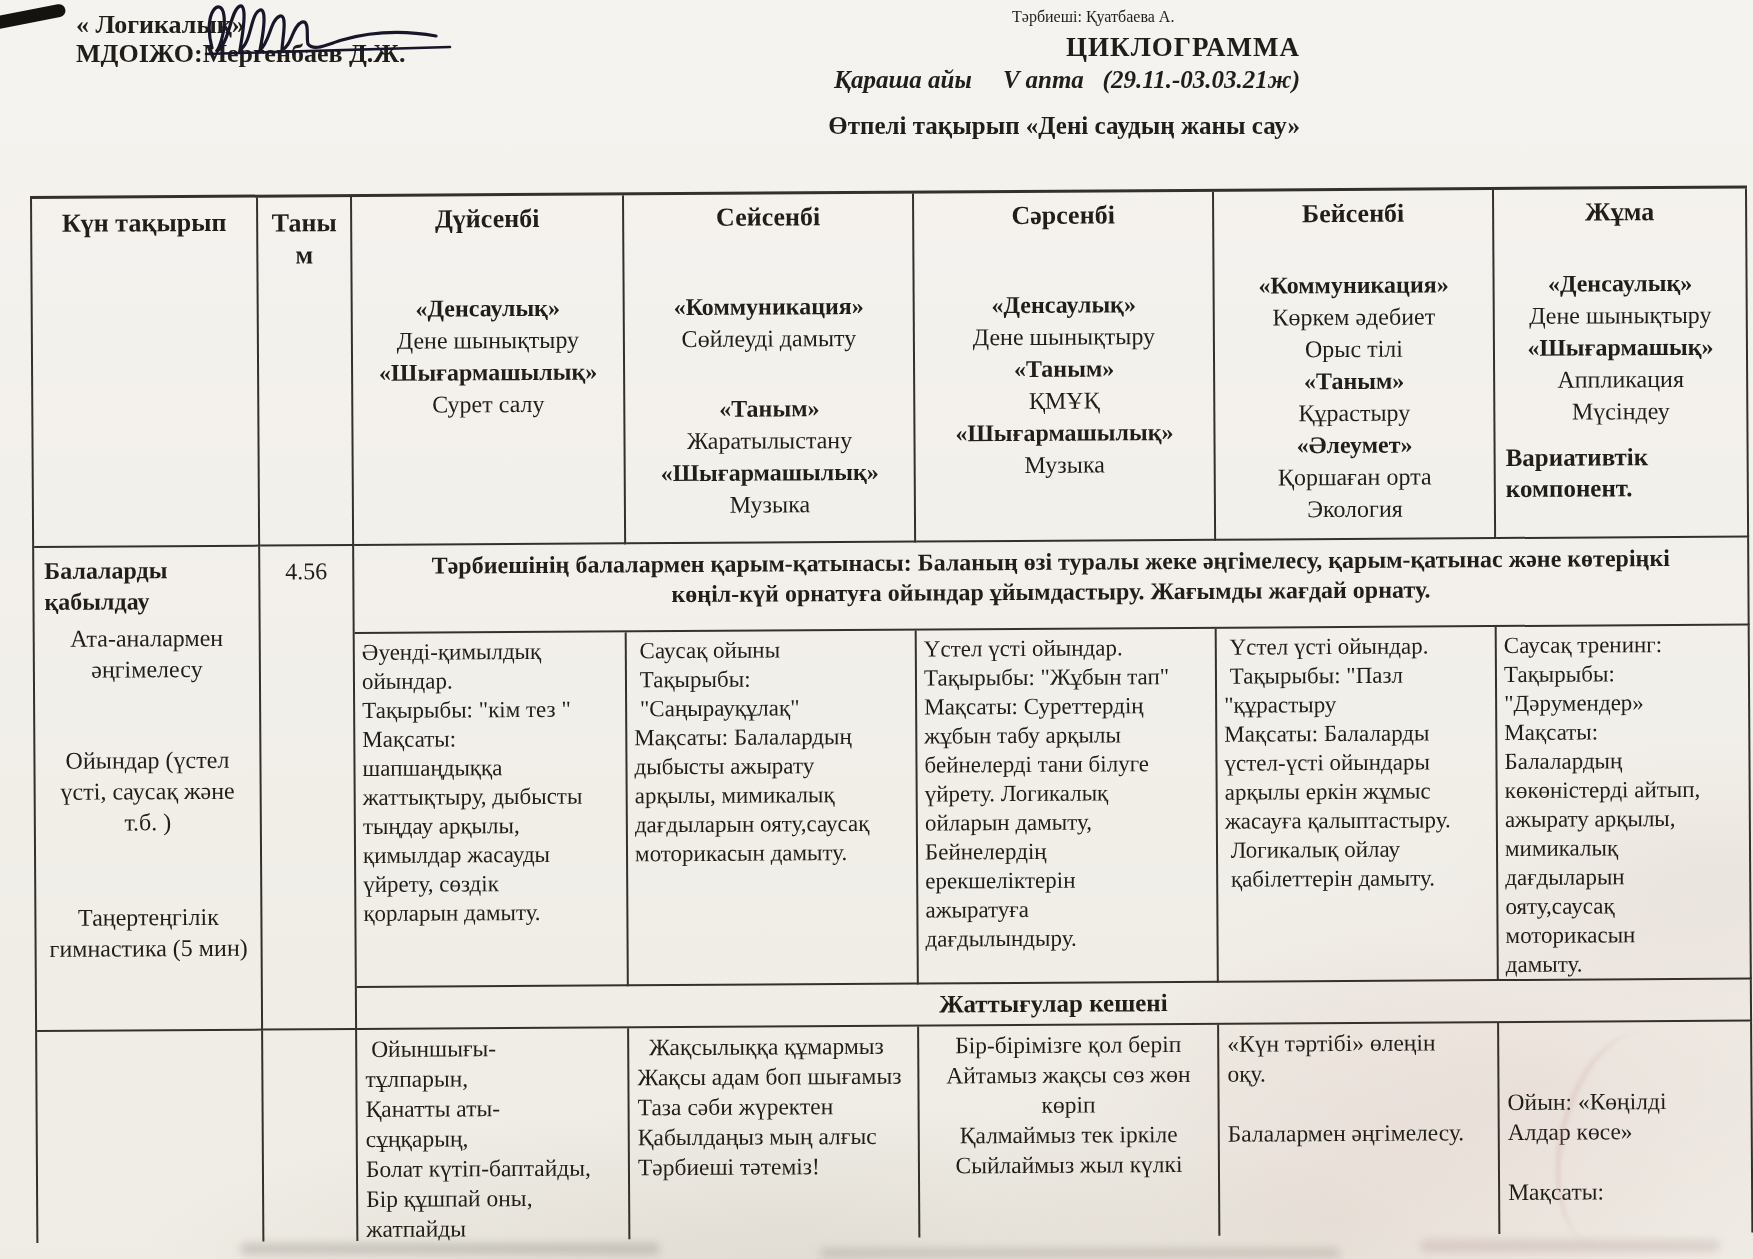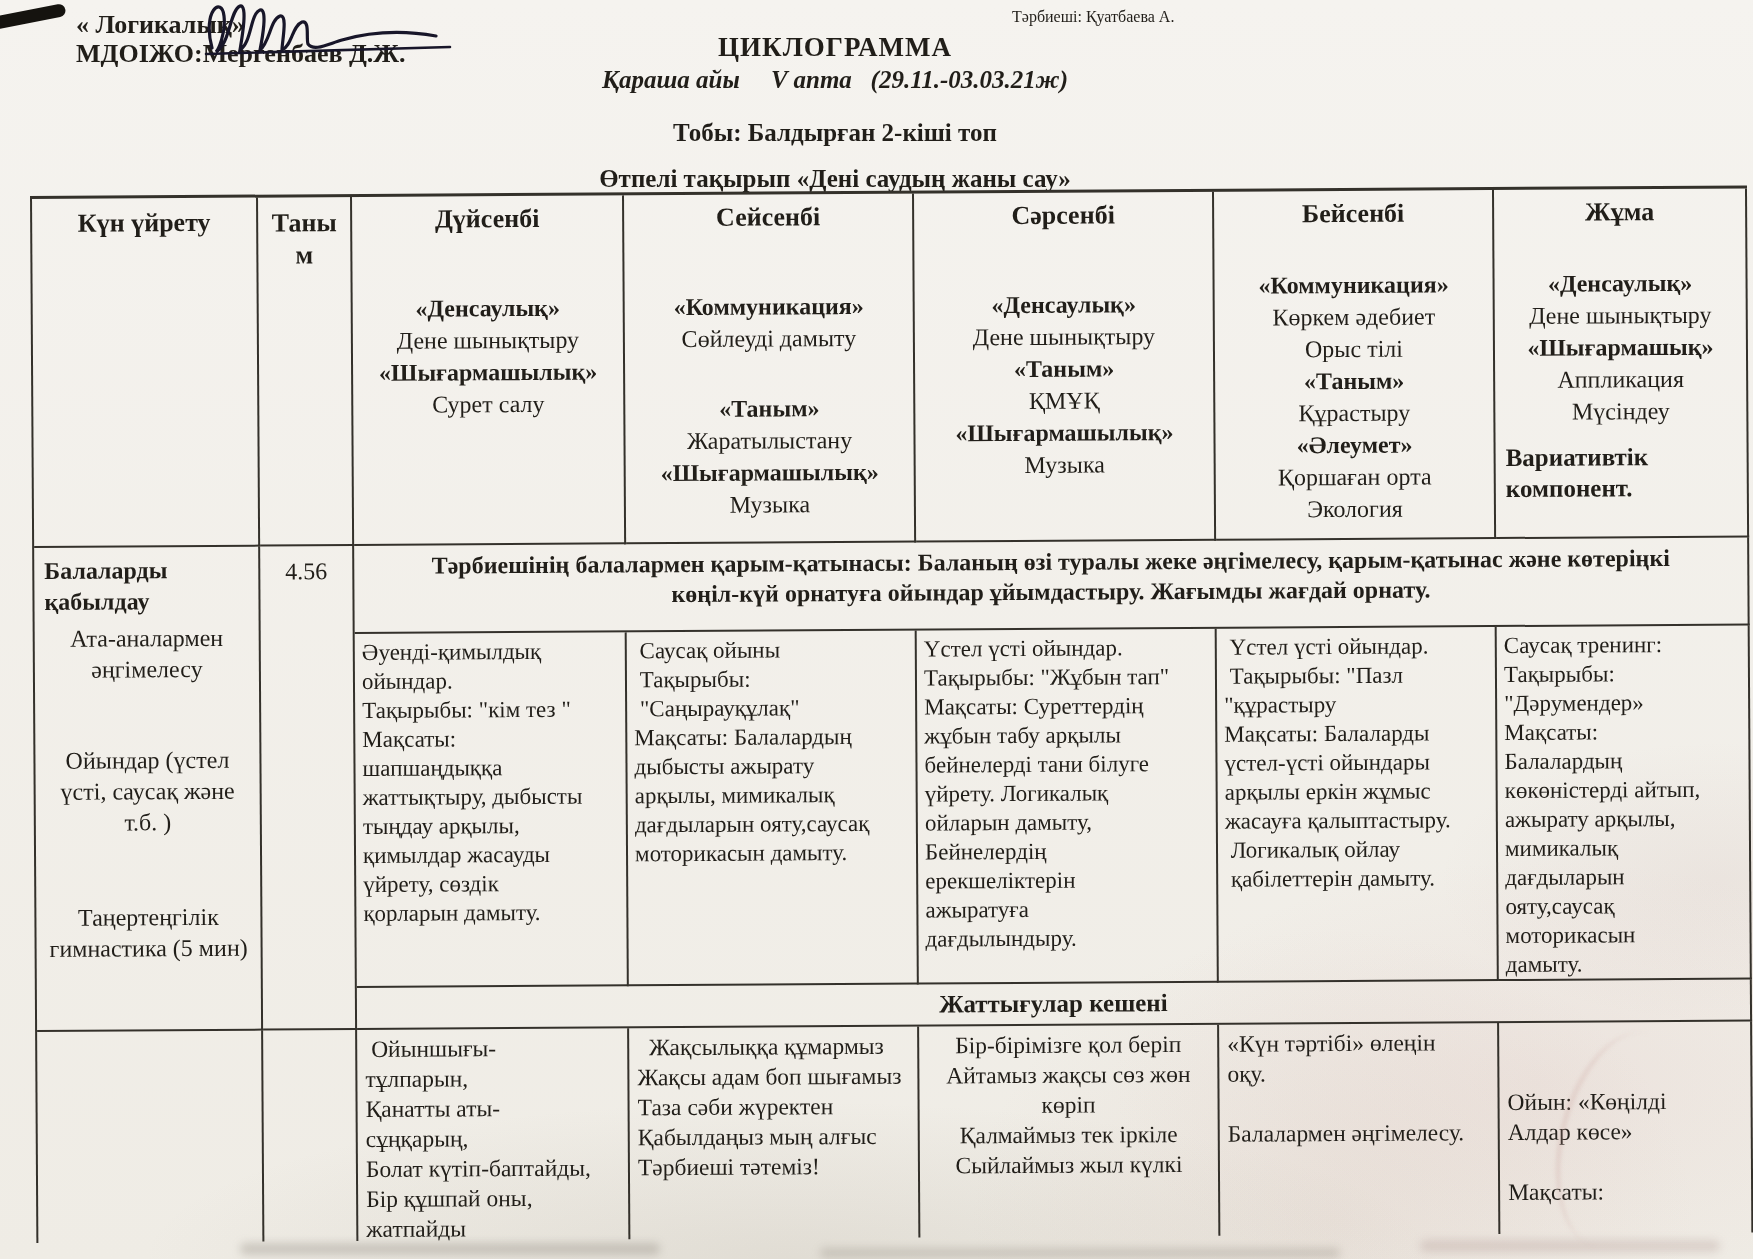--- a/index.html
+++ b/index.html
@@ -16,21 +16,21 @@
       linear-gradient(#f5f3ef, #efece5);
   }
   .b{font-weight:bold;}
   
   .corner-mark{position:absolute;left:-8px;top:10px;width:74px;height:13px;background:#15130f;border-radius:7px;transform:rotate(-11deg);}
   
   .approve{position:absolute;left:76px;top:10px;font-size:26px;font-weight:bold;}
   .org{position:absolute;left:76px;top:39px;font-size:26px;font-weight:bold;}
   .signature{position:absolute;left:196px;top:-6px;}
   .teacher{position:absolute;left:1012px;top:8px;font-size:16px;font-weight:normal;}
-  .hdr-center{position:absolute;left:370px;top:32px;width:930px;text-align:center;}
+  .hdr-center{position:absolute;left:370px;top:32px;width:930px;text-align:right;}
   .doc-title{font-size:27px;font-weight:bold;letter-spacing:1px;}
   .doc-subtitle{font-size:25px;font-weight:bold;font-style:italic;margin-top:3px;white-space:pre;}
   .group-line{font-size:25px;font-weight:bold;margin-top:25px;}
   .theme-line{font-size:25px;font-weight:bold;margin-top:18px;}
   
   .grid{
     position:absolute;left:30px;top:196px;width:1715px;height:1044px;
     display:grid;
     grid-template-columns:226px 94px 272px 290px 300px 280px 253px;
     grid-template-rows:349px 88px 354px 42px 211px;
@@ -74,28 +74,27 @@
   <svg class="signature" width="262" height="72" viewBox="0 0 262 72">
     <path d="M 16,54 C 6,16 26,2 28,22 C 30,40 22,56 20,58 C 34,50 34,16 44,12 C 52,10 46,44 44,56 C 56,48 54,20 64,16 C 72,14 66,46 64,56 C 74,48 74,26 84,22 C 92,20 86,48 86,56 C 96,52 96,32 106,28 C 114,26 110,44 112,50 C 118,58 132,50 146,46 C 174,38 206,36 240,42" fill="none" stroke="#181629" stroke-width="3.2" stroke-linecap="round"></path>
     <path d="M 10,60 L 254,53" fill="none" stroke="#181629" stroke-width="2.6" stroke-linecap="round"></path>
   </svg>
 
   <div class="teacher">Тәрбиеші: Қуатбаева А.</div>
 
   <div class="hdr-center">
     <div class="doc-title">ЦИКЛОГРАММА</div>
     <div class="doc-subtitle">Қараша айы     V апта   (29.11.-03.03.21ж)</div>
-    <div class="group-line">Тобы: Балдырған 2-кіші топ</div>
     <div class="theme-line">Өтпелі тақырып «Дені саудың жаны сау»</div>
   </div>
 
   <div class="grid">
 
     <div class="cell colhead" style="grid-area:1/1">
-      <span>Күн үйрету</span>
+      <span>Күн тақырып</span>
     </div>
     <div class="cell colhead timehead" style="grid-area:1/2">
       <span>Таным</span>
     </div>
 
     <div class="cell" style="grid-area:1/3">
       <div class="day-name">Дүйсенбі</div>
       <div class="day-sub b gap58">«Денсаулық»</div>
       <div class="day-sub">Дене шынықтыру</div>
       <div class="day-sub b">«Шығармашылық»</div>

